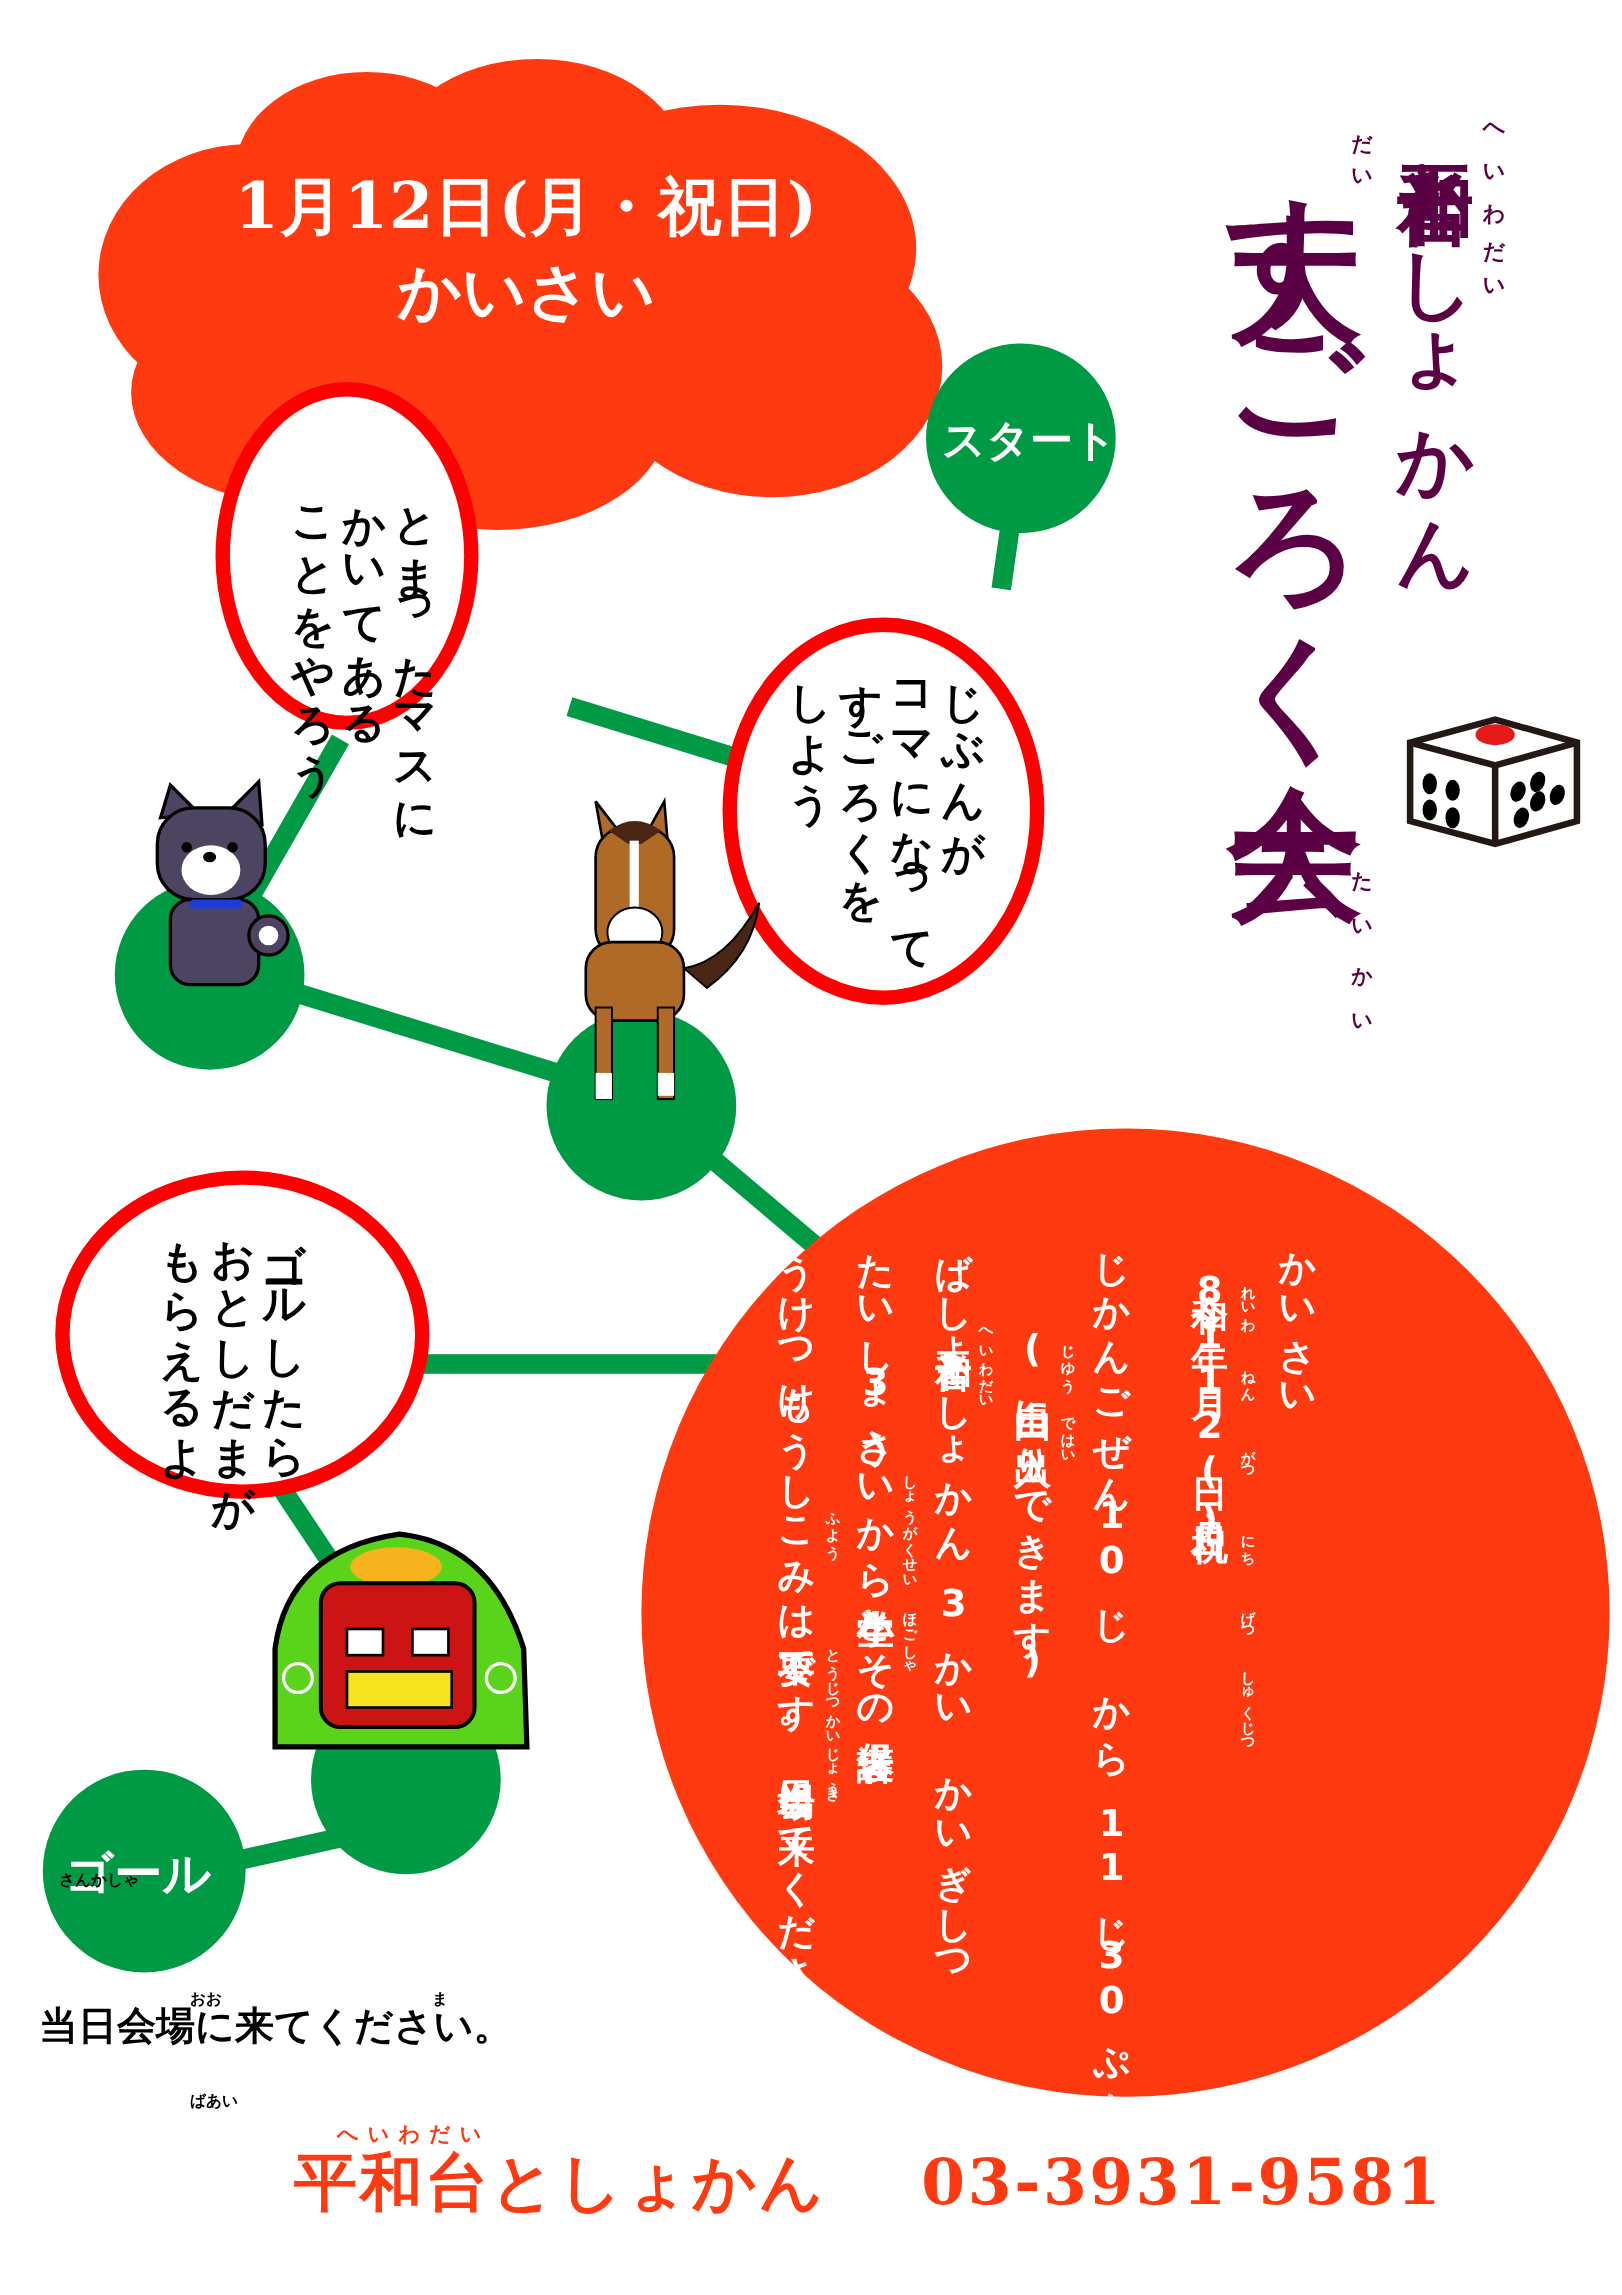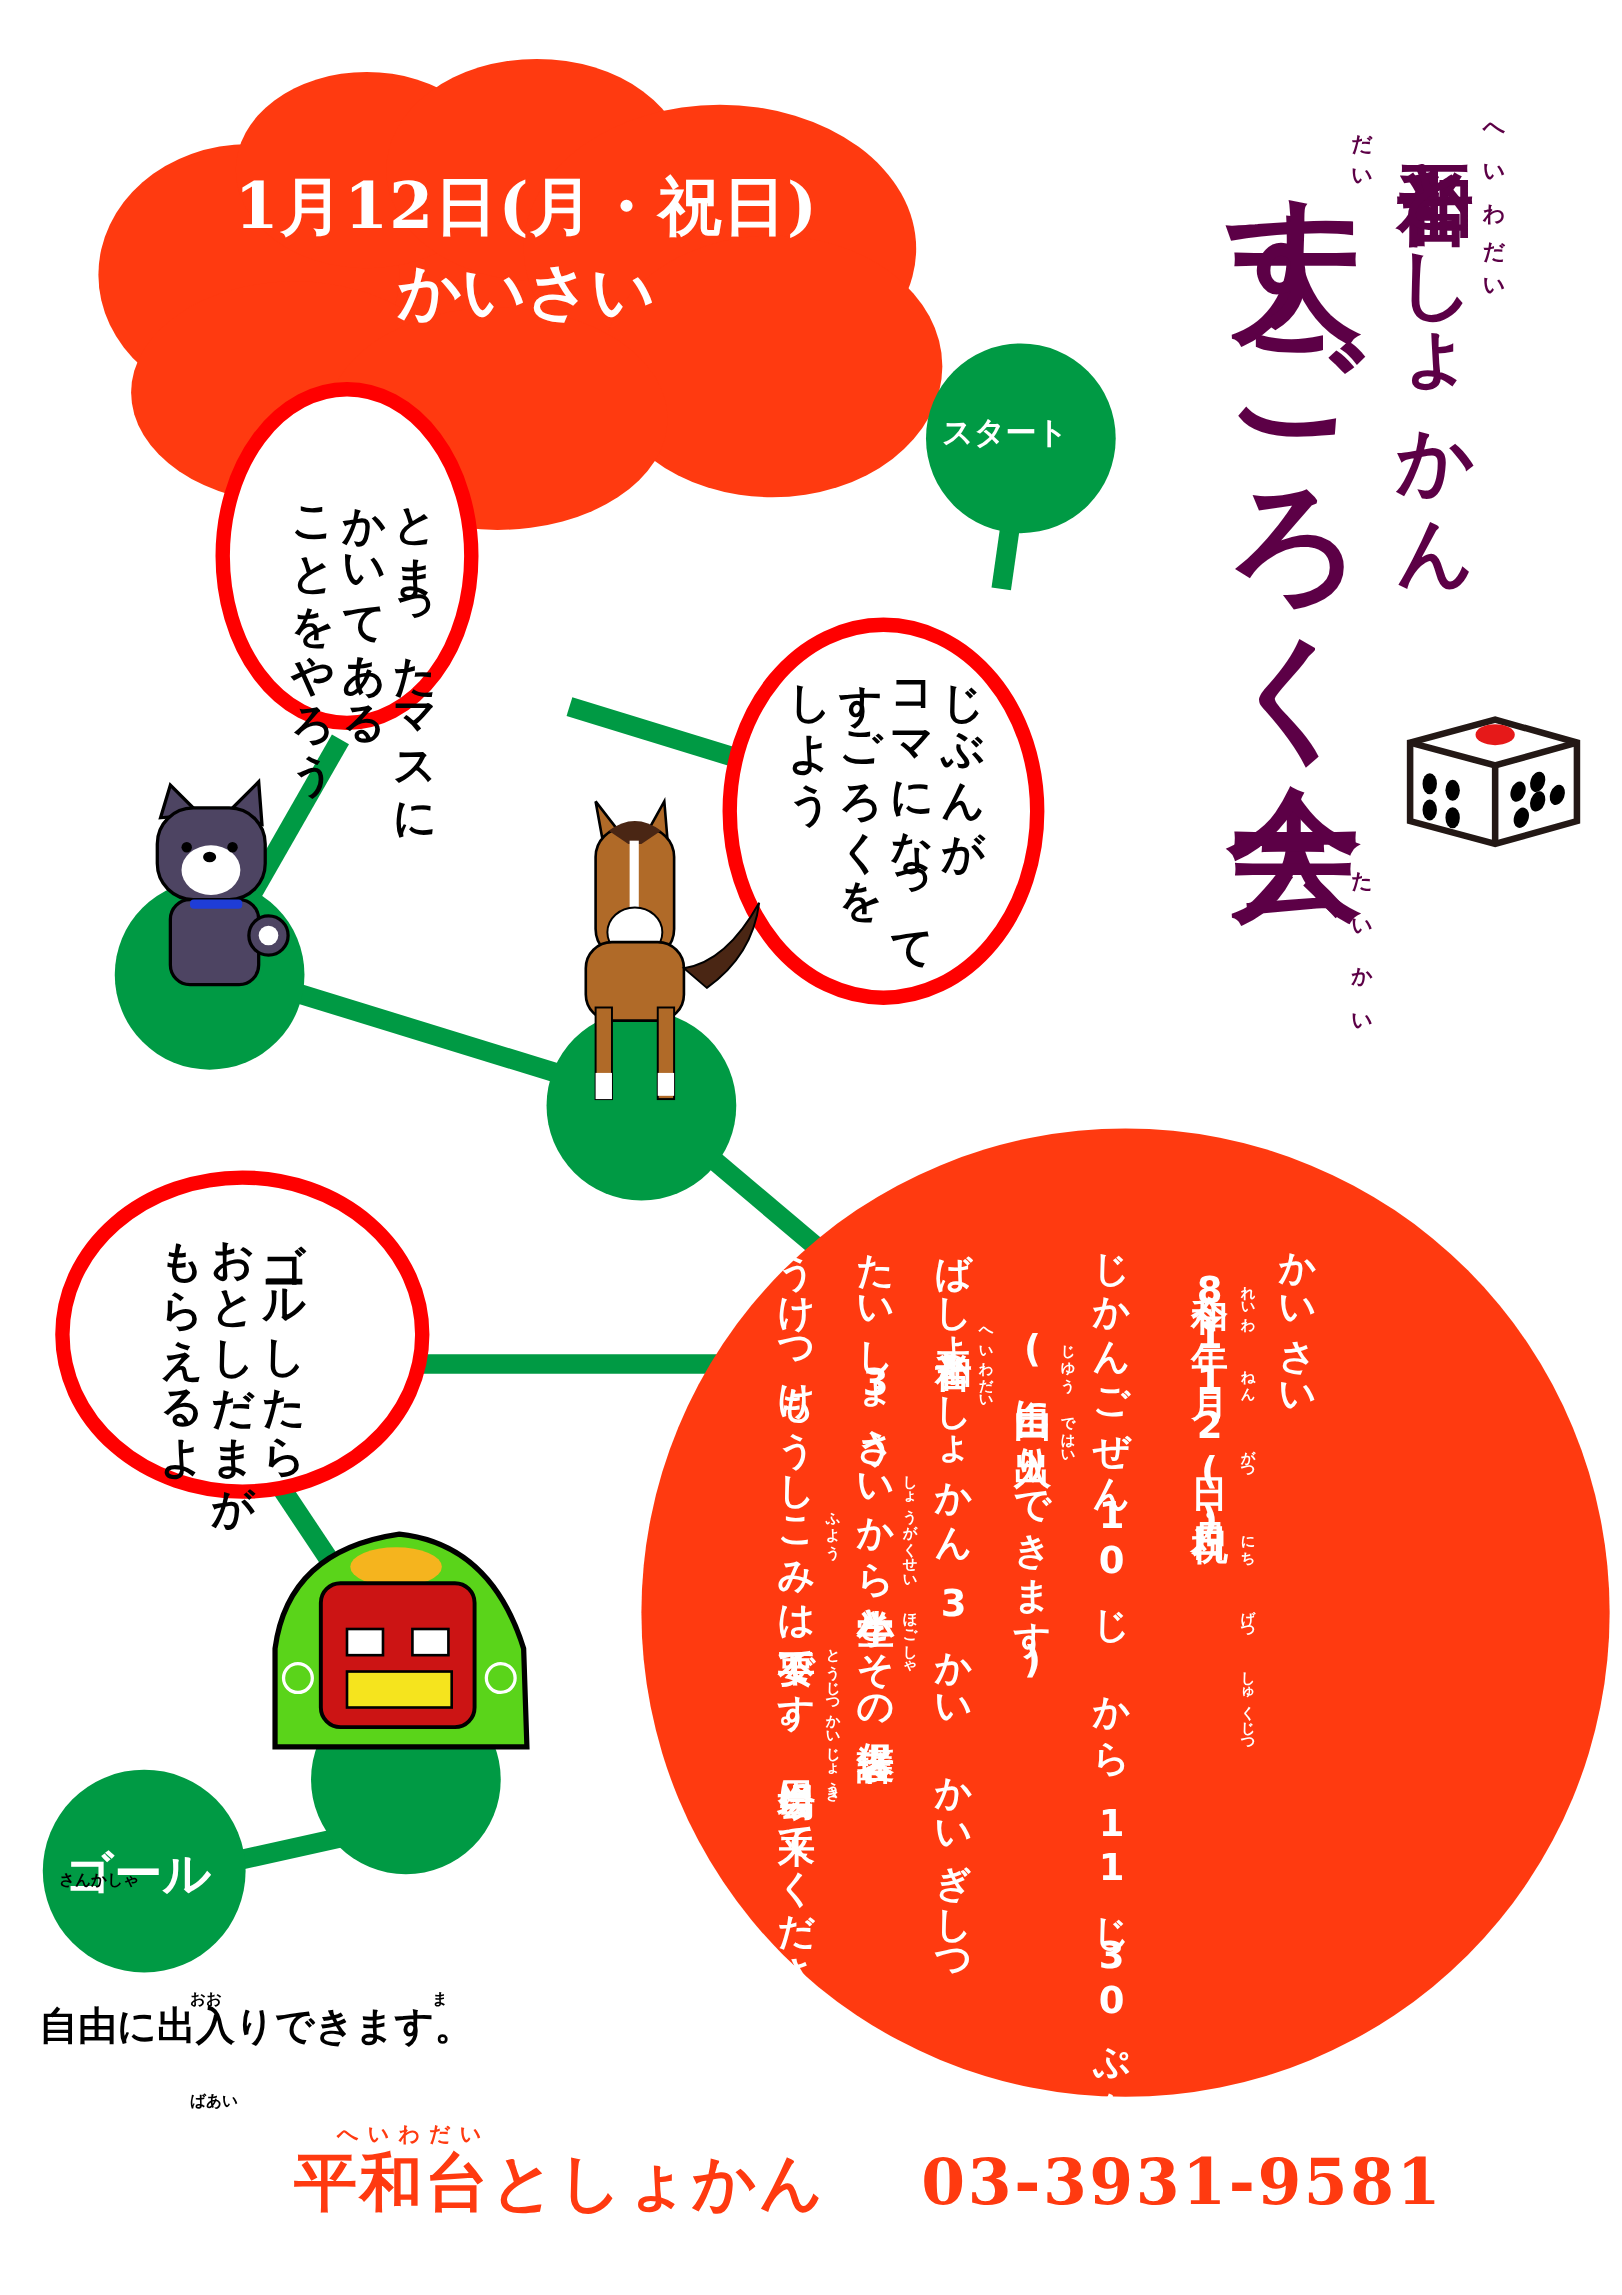--- a/index.html
+++ b/index.html
@@ -127,21 +127,21 @@
   <span class="cloud-line1">1月12日(月・祝日)</span>
   <span class="cloud-line2">かいさい</span>
 </div>
 
 <div class="title-small vt">平和台としょかん</div>
 <div class="title-small-ruby vt">へいわだい</div>
 <div class="title-big vt">大すごろく大会</div>
 <div class="title-big-ruby1 vt">だい</div>
 <div class="title-big-ruby2 vt">たいかい</div>
 
-<div class="label-white" style="left:942px; top:412px; font-size:31px;">スタート</div>
+<div class="label-white" style="left:942px; top:412px; font-size:43px;">スタート</div>
 <div class="label-white" style="left:65px; top:1842px; font-size:48px;text-align:right;">ゴール</div>
 
 <div class="bubble-text" style="left:288px; top:478px; white-space:pre;">とまったマスに
 かいてある
 ことをやろう</div>
 <div class="bubble-text" style="left:785px; top:654px; white-space:pre;">じぶんが
 コマになって
 すごろくを
 しよう</div>
 <div class="bubble-text" style="left:157px; top:1211px; white-space:pre;">ゴールしたら
@@ -173,21 +173,21 @@
 <div class="ruby" style="left:900px; top:1603px;">ほごしゃ</div>
 <div class="ruby" style="left:823px; top:1502px;">ふよう</div>
 <div class="ruby" style="left:823px; top:1639px;">とうじつかいじょう</div>
 <div class="ruby" style="left:823px; top:1777px;">き</div>
 
 <div class="notice-ruby" style="left:59px; top:1870px;">さんかしゃ</div>
 <div class="notice-ruby" style="left:190px; top:1989px;">おお</div>
 <div class="notice-ruby" style="left:432px; top:1989px;">ま</div>
 <div class="notice-ruby" style="left:190px; top:2048px;margin-top:43px;">ばあい</div>
 <div class="notice">
-  <div>自由に出入りできます。</div>
+  <div>当日会場に来てください。</div>
 </div>
 
 <div class="footer-ruby">へいわだい</div>
 <div class="footer">
   <span>平和台としょかん</span>
   <span style="display:inline-block; width:46px;"></span>
   <span>03-3931-9581</span>
 </div>
 
 

